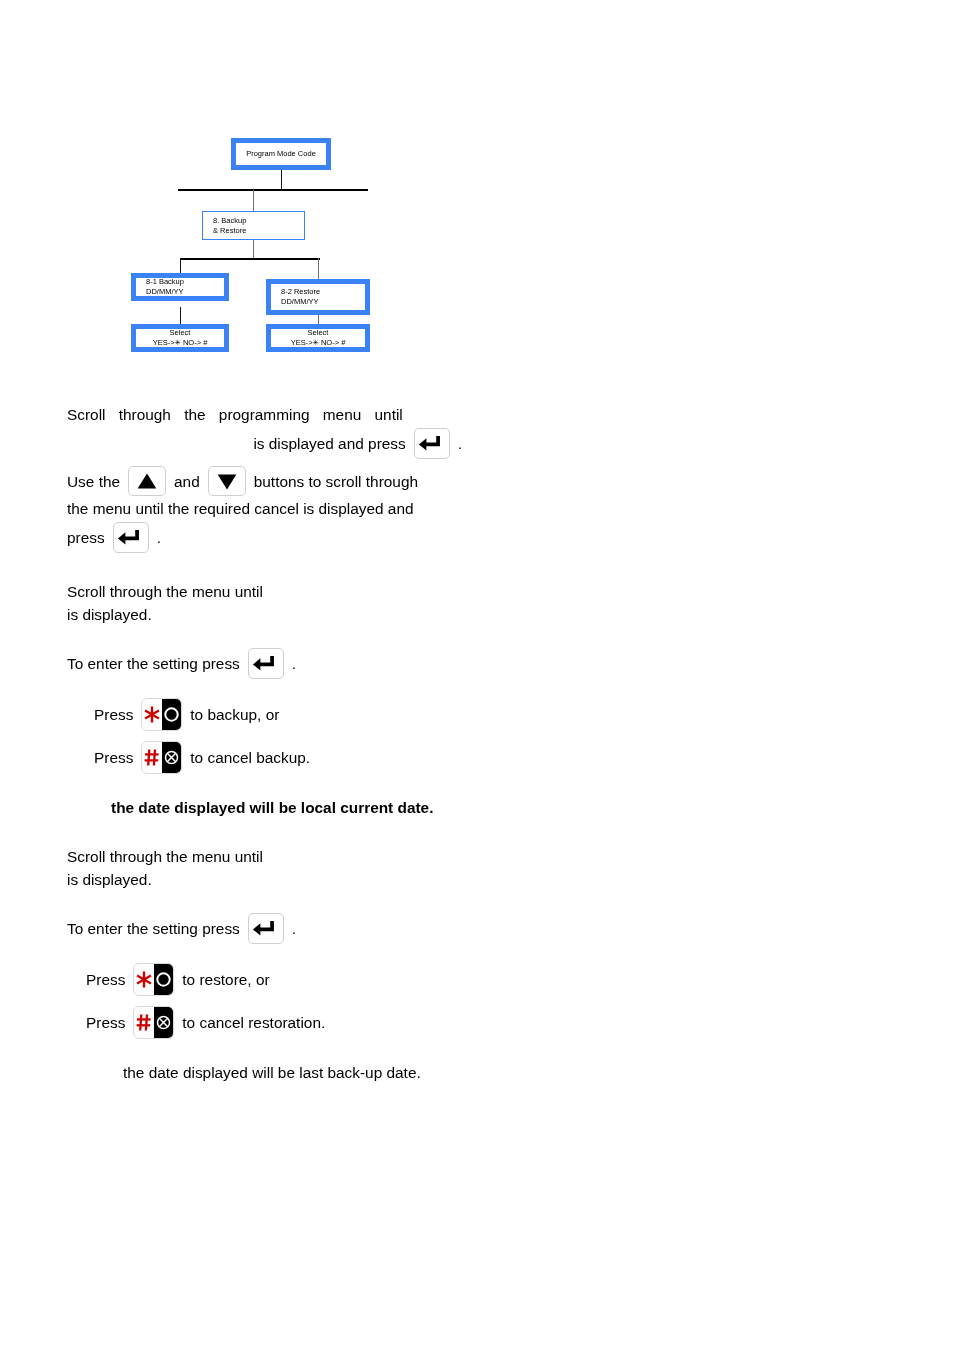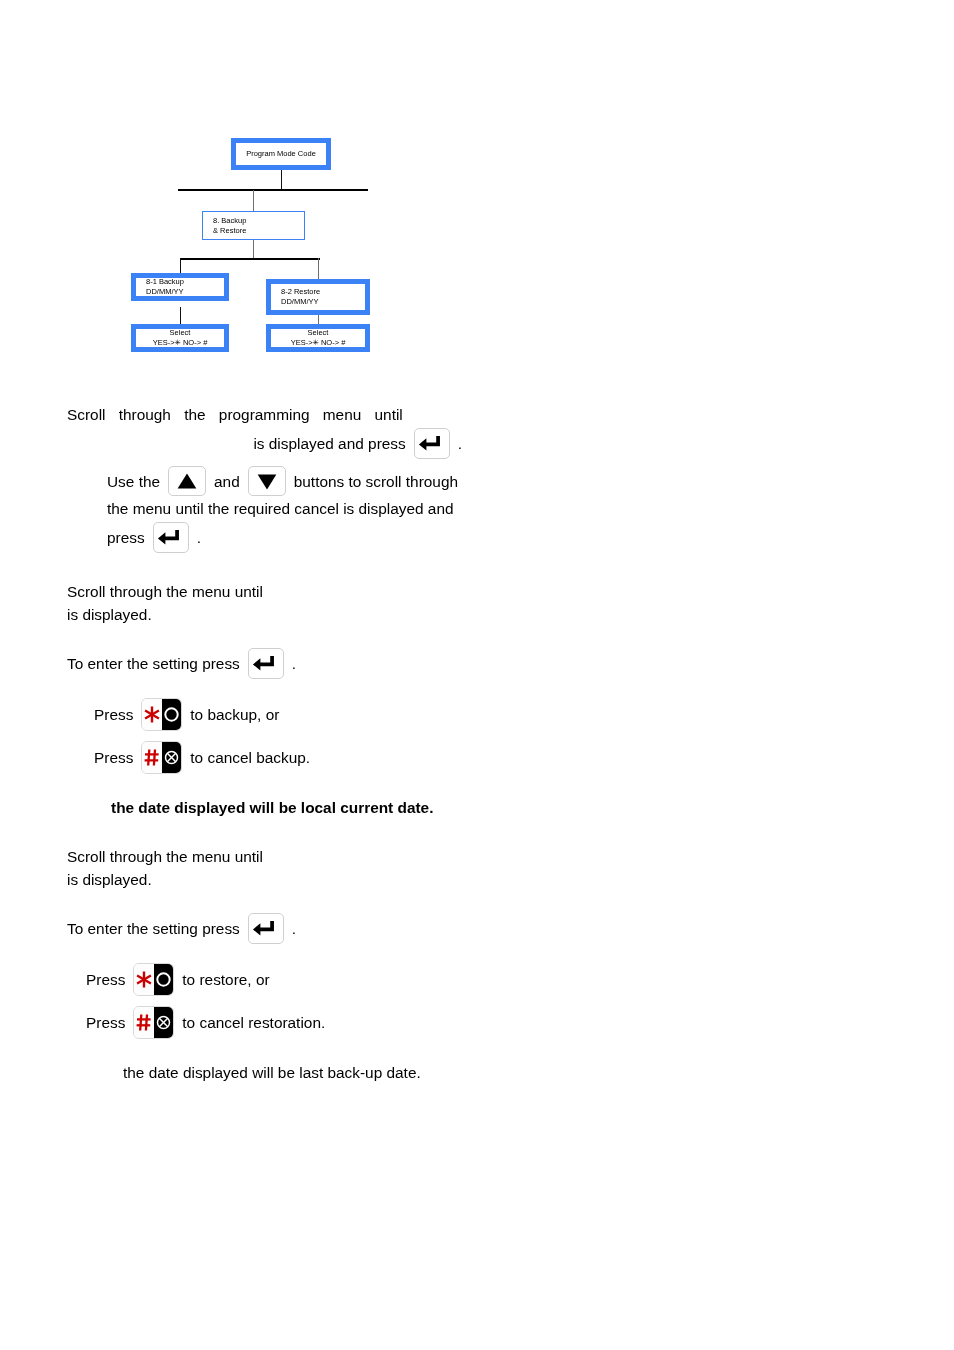--- a/index.html
+++ b/index.html
@@ -180,21 +180,21 @@
     <span class="key key-enter">
       <svg viewBox="0 0 36 31" aria-hidden="true">
         <path d="M22.5 7.5 L22.5 14.5 L12 14.5 L12 10 L4 16.5 L12 23 L12 18.5 L26.5 18.5 L26.5 7.5 Z" fill="#000000"></path>
       </svg>
     </span>
     <span class="gap-sm"></span>
     <span>.</span>
   </div>
 </div>
 
-<div class="para" style="left:67px; top:466px; width:393px;margin-left:40px;">
+<div class="para" style="left:67px; top:466px; width:393px;">
   <div class="inline-row">
     <span>Use  the</span>
     <span class="gap-sm"></span>
     <span class="key key-arrow">
       <svg viewBox="0 0 38 30" aria-hidden="true">
         <polygon points="19,7 29,23 9,23" fill="#000000"></polygon>
       </svg>
     </span>
     <span class="gap-sm"></span>
     <span>and</span>

